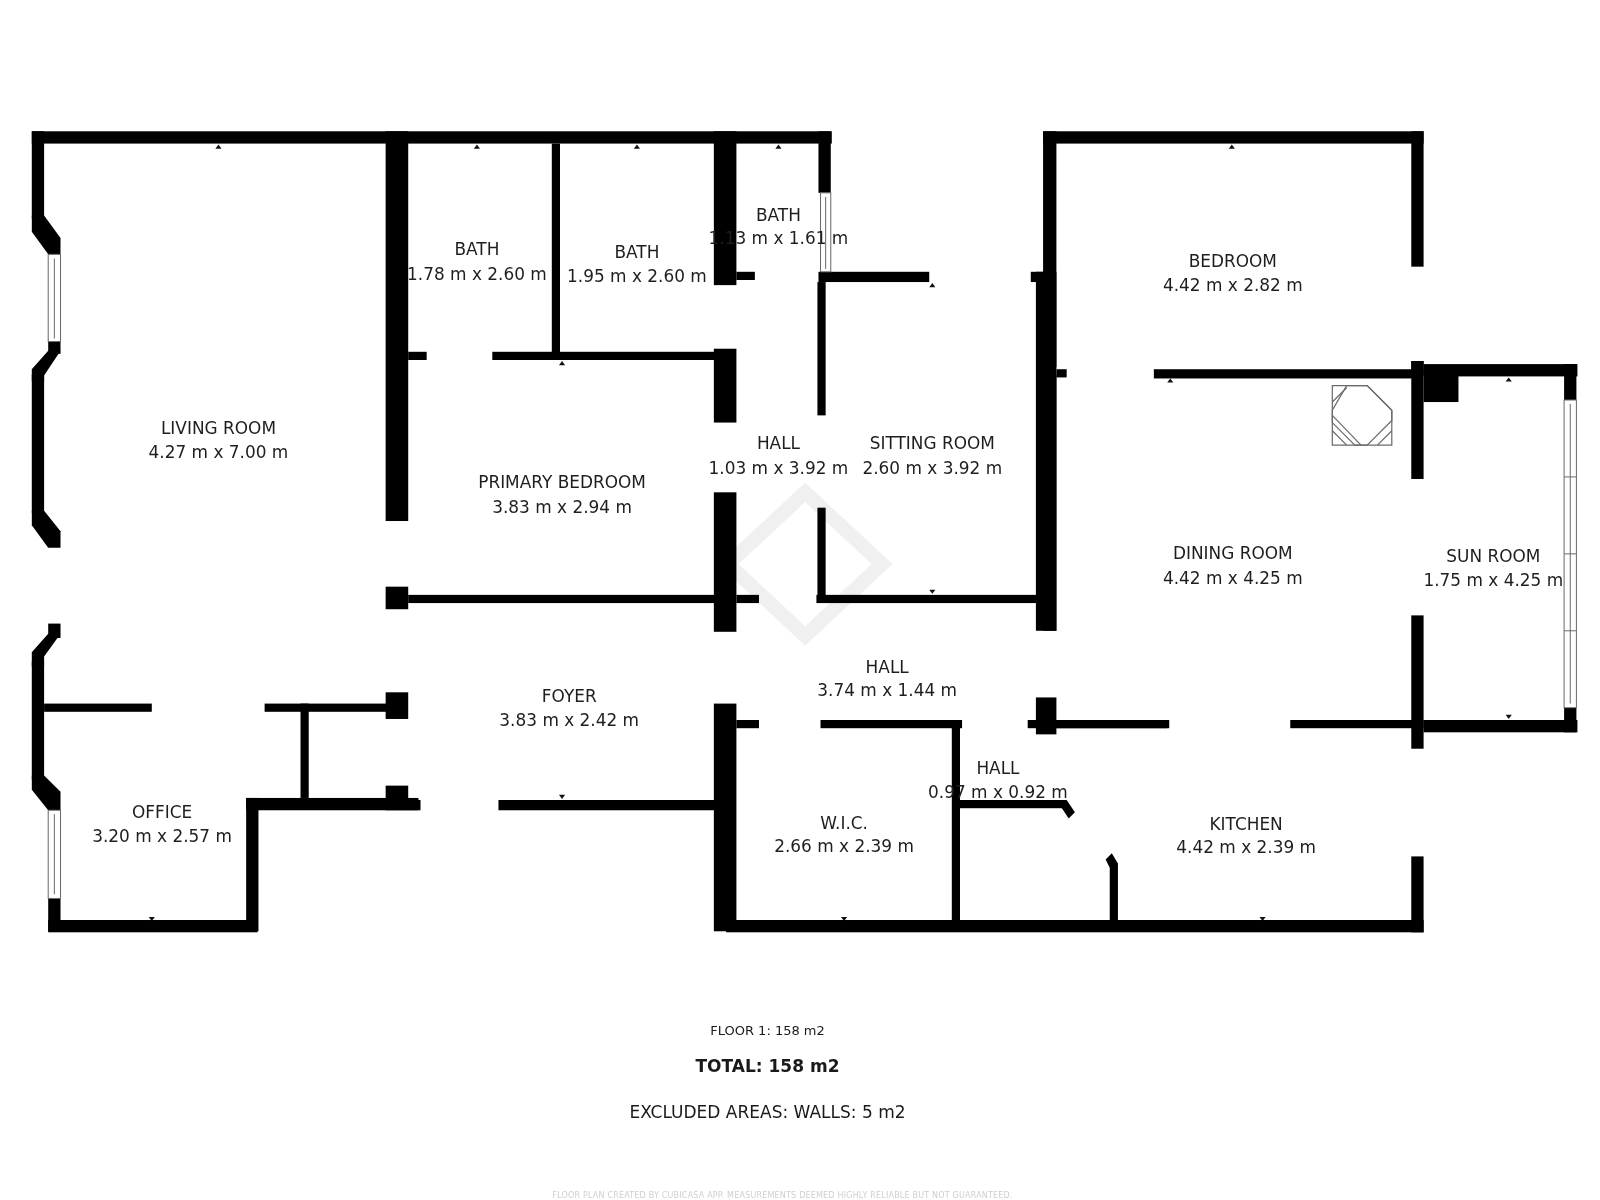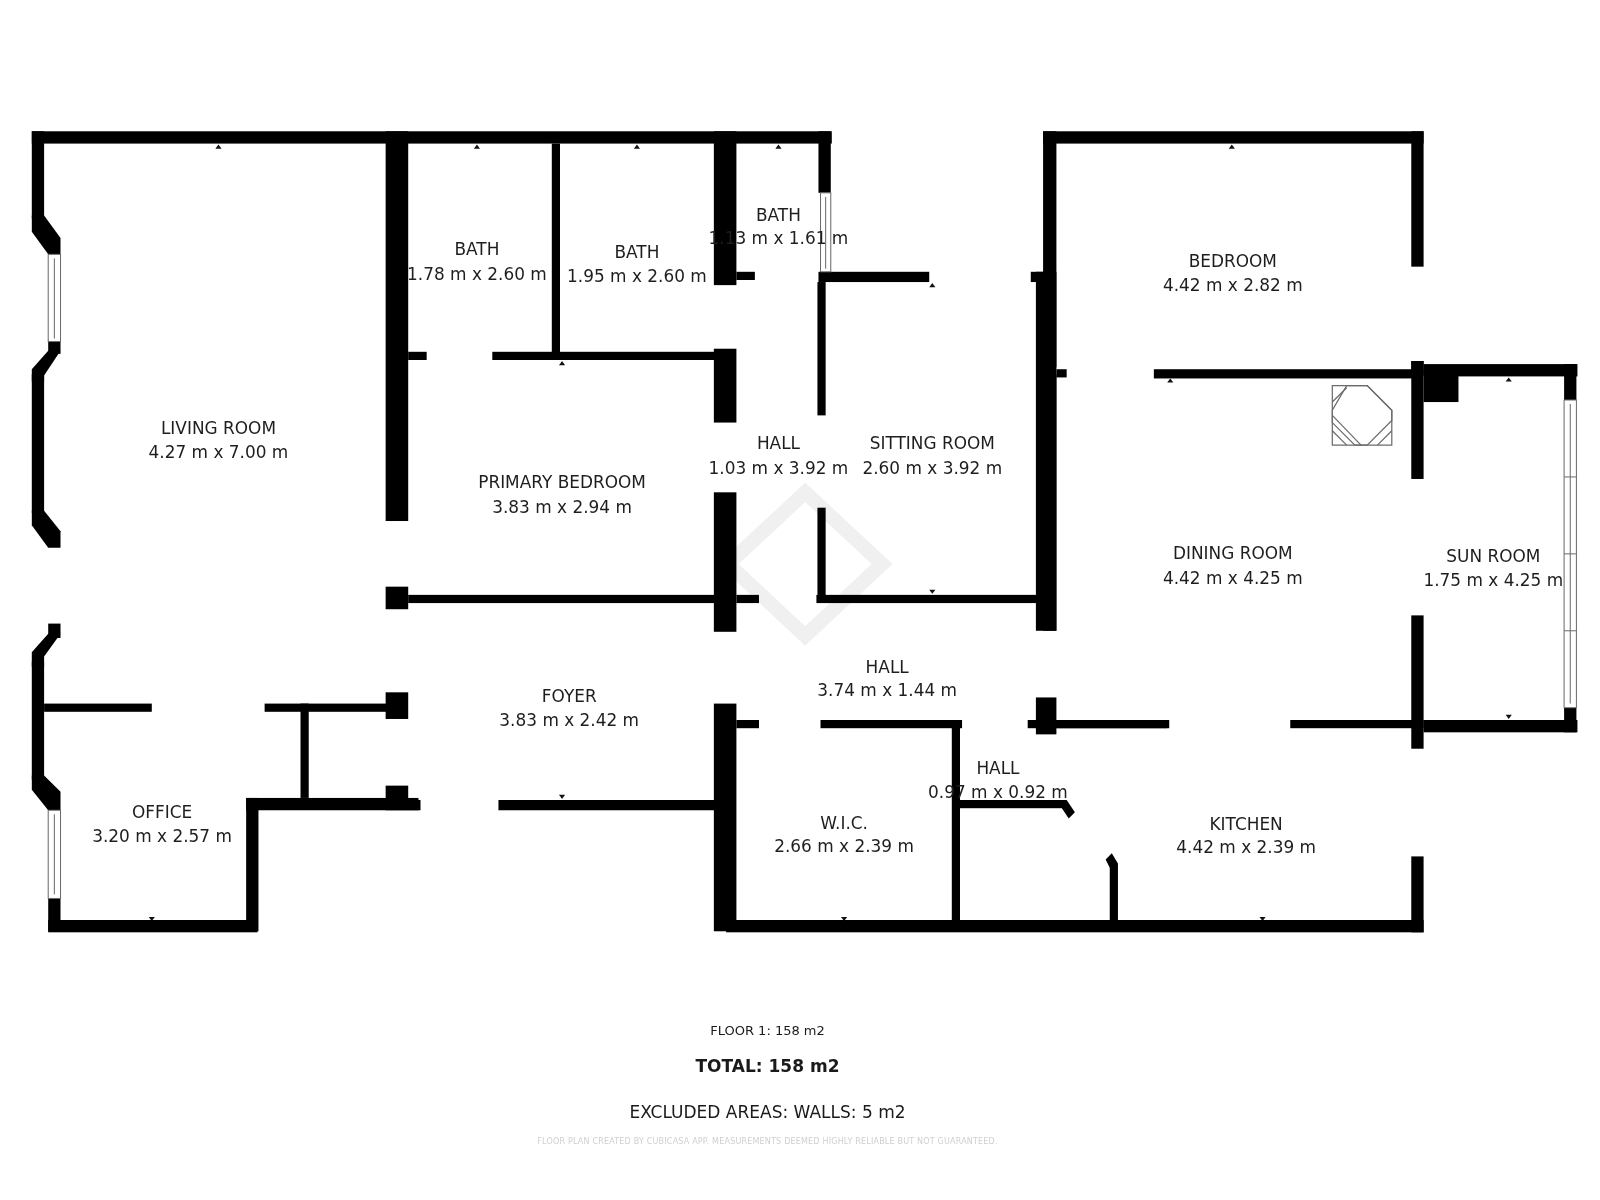--- a/index.html
+++ b/index.html
@@ -7,21 +7,21 @@
   #plan { position:absolute; left:0; top:0; width:1600px; height:1200px; }
   .wall { fill:#000000; }
   .win { fill:#ffffff; stroke:#6b6b6b; stroke-width:1; }
   .room-name { font-family:"DejaVu Sans", sans-serif; font-size:16.5px; fill:#1e1e1e; text-anchor:middle; }
   .room-dim { font-family:"DejaVu Sans", sans-serif; font-size:16.5px; fill:#1e1e1e; text-anchor:middle; }
   .tick { fill:#111; }
   .footer { position:absolute; left:0; width:1535px; text-align:center; color:#1a1a1a; font-family:"DejaVu Sans", sans-serif; }
   .f-total { top:1056px; font-size:17px; font-weight:bold; }
   .f-floor { top:1023px; font-size:13px; }
   .f-excl { top:1102px; font-size:17px; }
-  .f-disc { top:1137px; font-size:8px; color:#cfcfcf; letter-spacing:0.2px; }
+  .f-disc { top:1191px; font-size:8px; color:#cfcfcf; letter-spacing:0.2px;padding-left:15px; }
   .watermark { opacity:0.06; }
 </style>
 </head>
 <body>
 
 <svg id="plan" viewBox="0 0 1560 1170" preserveAspectRatio="none" xmlns="http://www.w3.org/2000/svg">
 
   <g class="watermark">
     <polygon points="785,480 860,550 785,620 710,550" fill="none" stroke="#000" stroke-width="14"></polygon>
   </g>

